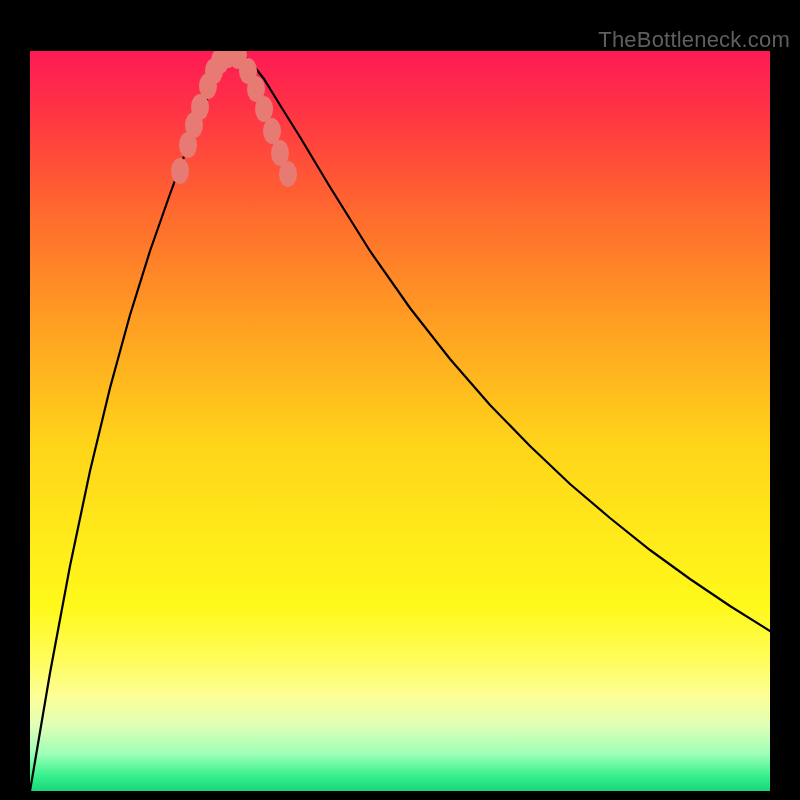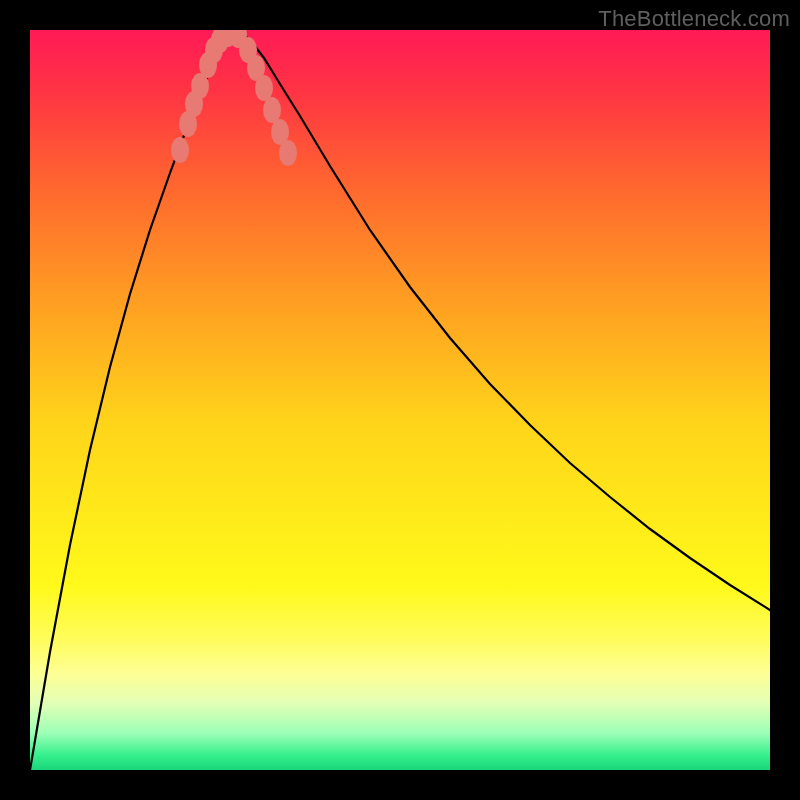--- a/index.html
+++ b/index.html
@@ -9,20 +9,21 @@
     height: 800px;
     overflow: hidden;
     background: #000;
     font-family: Arial, Helvetica, sans-serif;
   }
   .frame {
     position: relative;
     width: 800px;
     height: 706px;
     background: #000;
+    margin-top: 21px;
   }
   .plot {
     position: absolute;
     left: 30px;
     top: 30px;
     width: 740px;
     height: 740px;
     background: linear-gradient(
       to bottom,
       #ff1a56 0%,

